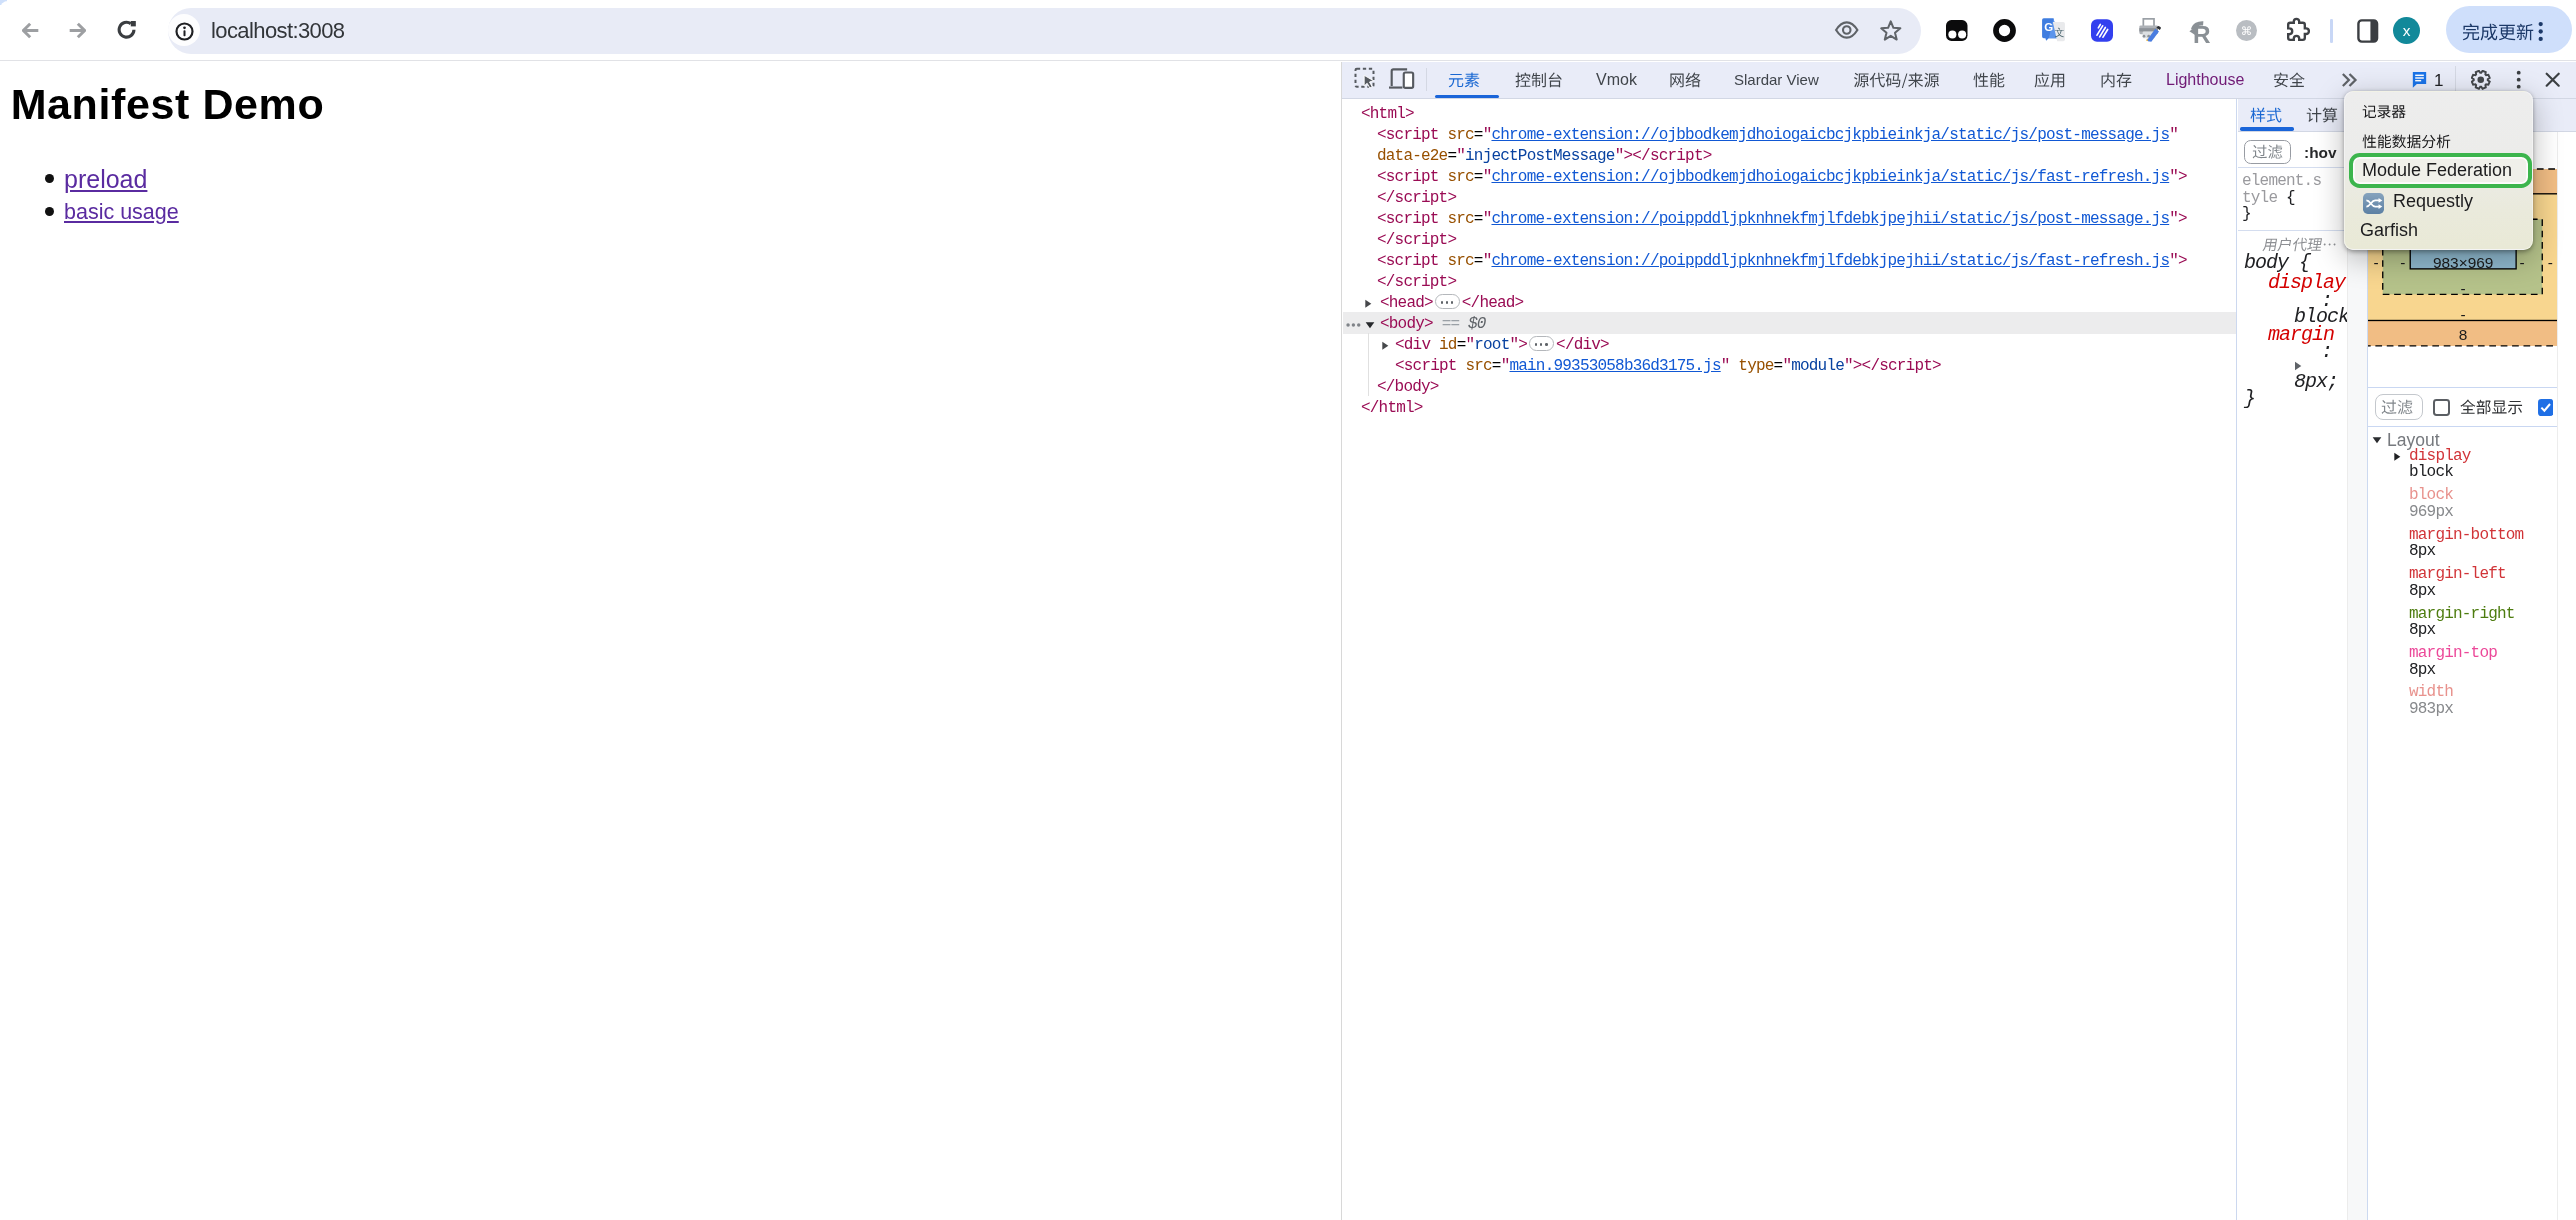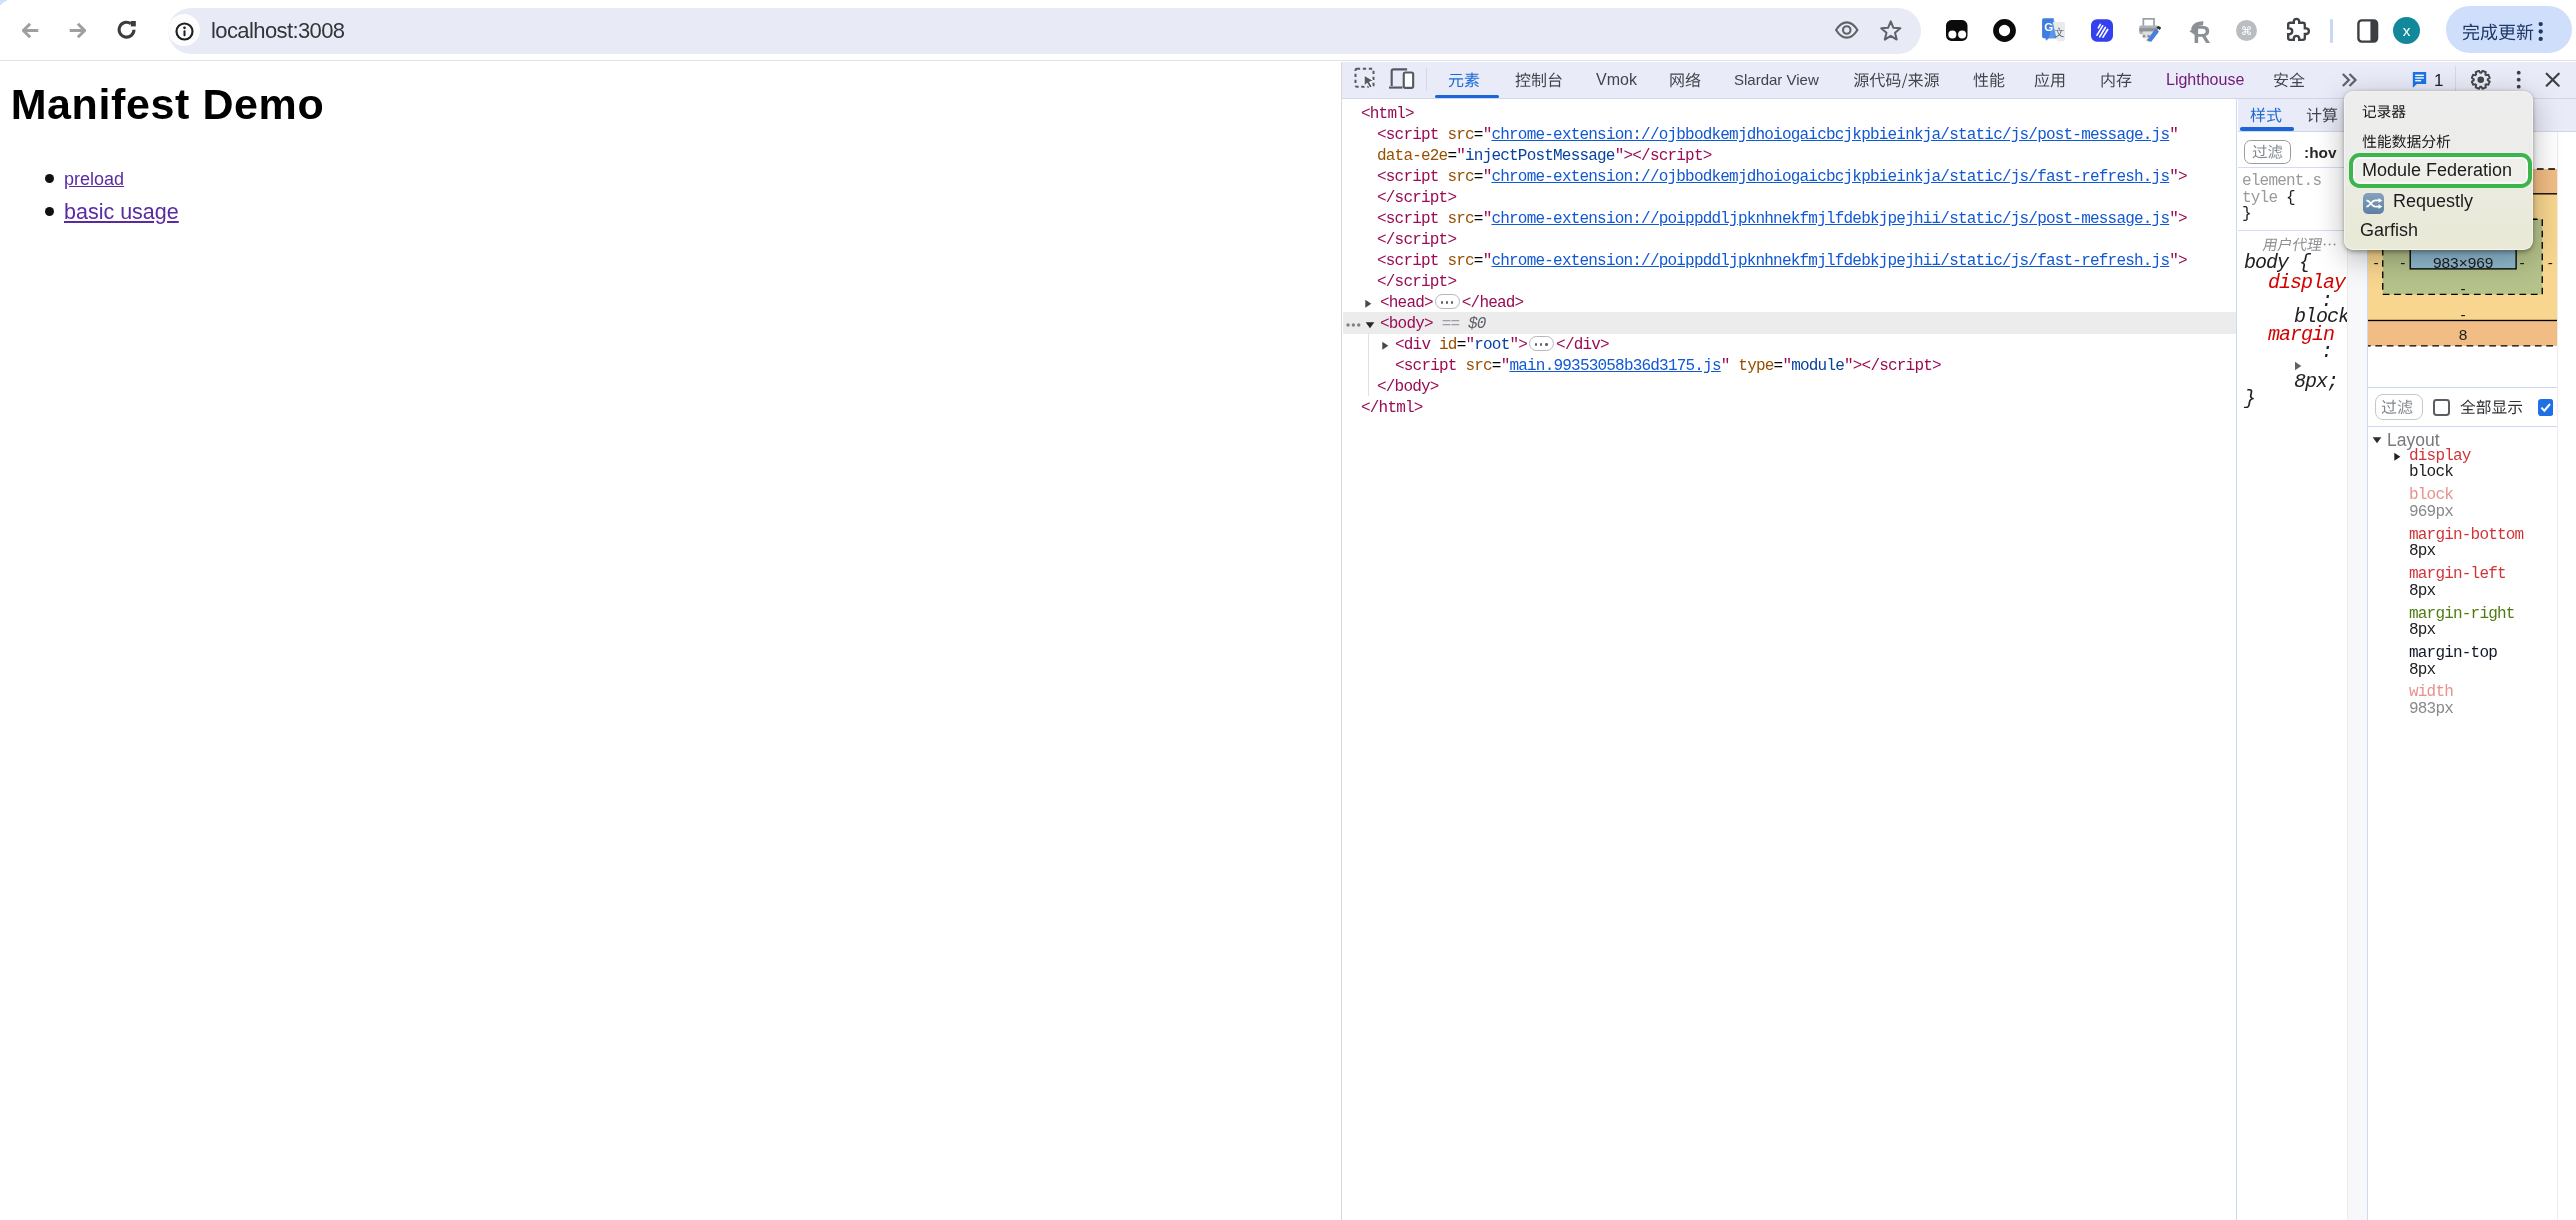--- a/index.html
+++ b/index.html
@@ -101,21 +101,21 @@
       <circle cx="7" cy="15.5" r="3.2"></circle>
       <circle cx="7" cy="26.5" r="3.2"></circle>
     </g>
   </svg>
 <div class="abs" style="left:0;top:0;width:6.7px;height:5.4px;background:#cfe0fb"></div>
 <div class="abs" style="left:0;top:1.3px;width:10.7px;height:9.4px;background:#fff;border-radius:8px 0 0 0"></div>
 <div class="abs" style="left:1341px;top:62px;width:1.3px;height:1158px;background:#d8d8d8"></div>
 <div class="abs" style="left:10.7px;top:79px;font-size:43px;font-weight:bold;color:#000;line-height:50px;letter-spacing:0.6px">Manifest Demo</div>
 <div class="abs" style="left:45px;top:174px;width:9.4px;height:9.4px;border-radius:4.7px;background:#111"></div>
 <div class="abs" style="left:45px;top:207px;width:9.4px;height:9.4px;border-radius:4.7px;background:#111"></div>
-<div class="abs" style="left:64px;top:167px;font-size:18px;color:#5a2ba0;text-decoration:underline;line-height:24px">preload</div>
+<div class="abs" style="left:64px;top:167px;font-size:25px;color:#5a2ba0;text-decoration:underline;line-height:24px">preload</div>
 <div class="abs" style="left:64px;top:200px;font-size:21.5px;color:#5a2ba0;text-decoration:underline;line-height:24px">basic usage</div>
 <div class="abs" style="left:1342px;top:62px;width:1234px;height:36px;background:#e9ecf8"></div>
 <div class="abs" style="left:1342px;top:98px;width:1234px;height:1.3px;background:#d2d7e4"></div>
 <svg class="abs" style="left:1354px;top:66px" width="23" height="24" viewBox="0 0 34 36">
     <rect x="2" y="4" width="27" height="27" rx="2" fill="none" stroke="#565a60" stroke-width="3" stroke-dasharray="5 4"></rect>
     <path d="M15 14 L29 22 L23 24 L27 31 L23.5 33 L19.5 26 L15 30 Z" fill="#565a60" stroke="#fff" stroke-width="1.4"></path>
   </svg>
 <svg class="abs" style="left:1389px;top:67px" width="25.5" height="23" viewBox="0 0 38 34">
     <path d="M4 28 V6 a2.5 2.5 0 0 1 2.5 -2.5 H27" fill="none" stroke="#565a60" stroke-width="3.2"></path>
     <path d="M0 30.5 H20" stroke="#565a60" stroke-width="3.2"></path>
@@ -286,21 +286,21 @@
   </svg>
 <div class="line" style="left:2409px;top:464px;line-height:17px;font-size:16px;color:#202124">block</div>
 <div class="line" style="left:2409px;top:487px;line-height:17px;font-size:16px"><span style="color:#e8928d">block</span></div>
 <div class="line" style="left:2409px;top:504px;line-height:17px;font-size:16px;color:#87898c">969px</div>
 <div class="line" style="left:2409px;top:527px;line-height:17px;font-size:16px"><span style="color:#d13438">margin-bottom</span></div>
 <div class="line" style="left:2409px;top:543px;line-height:17px;font-size:16px;color:#202124">8px</div>
 <div class="line" style="left:2409px;top:566px;line-height:17px;font-size:16px"><span style="color:#d13438">margin-left</span></div>
 <div class="line" style="left:2409px;top:583px;line-height:17px;font-size:16px;color:#202124">8px</div>
 <div class="line" style="left:2409px;top:606px;line-height:17px;font-size:16px"><span style="color:#4d7c0f">margin-right</span></div>
 <div class="line" style="left:2409px;top:622px;line-height:17px;font-size:16px;color:#202124">8px</div>
-<div class="line" style="left:2409px;top:645px;line-height:17px;font-size:16px"><span style="color:#0f172a">margin-top</span></div>
+<div class="line" style="left:2409px;top:645px;line-height:17px;font-size:16px"><span style="color:#ec4899">margin-top</span></div>
 <div class="line" style="left:2409px;top:662px;line-height:17px;font-size:16px;color:#202124">8px</div>
 <div class="line" style="left:2409px;top:684px;line-height:17px;font-size:16px"><span style="color:#e8928d">width</span></div>
 <div class="line" style="left:2409px;top:701px;line-height:17px;font-size:16px;color:#87898c">983px</div>
 <div class="abs" style="left:2557px;top:132px;width:0.7px;height:1089px;background:#ededed"></div>
 <div class="abs" style="left:2344px;top:91px;width:189px;height:159px;border-radius:9.4px;
 background:linear-gradient(180deg,#ededed 0%,#ececea 40%,#eaeadc 75%,#e9e9d6 100%);
 box-shadow:0 1.3px 4px rgba(0,0,0,0.33),0 8px 29.5px rgba(0,0,0,0.28);border:0.7px solid rgba(255,255,255,0.4)"></div>
 <svg style="position:absolute;left:2362px;top:104px;" width="44" height="14.8" viewBox="0 -880 3000 1000">
     <path d="M124 -769C179 -720 249 -652 280 -608L335 -661C300 -703 230 -769 176 -815ZM200 61V60C214 41 242 20 408 -98C400 -113 389 -143 384 -163L280 -92V-526H46V-453H206V-93C206 -44 175 -10 157 4C171 17 192 45 200 61ZM419 -770V-695H816V-442H438V-57C438 41 474 65 586 65C611 65 790 65 816 65C925 65 951 20 962 -143C940 -148 908 -161 889 -175C884 -33 874 -7 812 -7C773 -7 621 -7 591 -7C527 -7 515 -16 515 -56V-370H816V-318H891V-770Z M1134 -317C1199 -281 1278 -224 1316 -186L1369 -238C1329 -276 1248 -329 1185 -363ZM1134 -784V-715H1740L1736 -623H1164V-554H1732L1726 -462H1067V-395H1461V-212C1316 -152 1165 -91 1068 -54L1108 13C1206 -29 1337 -85 1461 -140V-2C1461 12 1456 16 1440 17C1424 18 1368 18 1309 16C1319 35 1331 63 1335 82C1413 82 1464 82 1495 71C1527 60 1537 42 1537 -1V-236C1623 -106 1748 -9 1904 40C1914 20 1937 -9 1953 -25C1845 -54 1751 -107 1675 -177C1739 -216 1814 -272 1874 -323L1810 -370C1765 -325 1691 -266 1629 -224C1592 -266 1561 -314 1537 -365V-395H1940V-462H1804C1813 -565 1820 -688 1822 -784L1763 -788L1750 -784Z M2196 -730H2366V-589H2196ZM2622 -730H2802V-589H2622ZM2614 -484C2656 -468 2706 -443 2740 -420H2452C2475 -452 2495 -485 2511 -518L2437 -532V-795H2128V-524H2431C2415 -489 2392 -454 2364 -420H2052V-353H2298C2230 -293 2141 -239 2030 -198C2045 -184 2064 -158 2072 -141L2128 -165V80H2198V51H2365V74H2437V-229H2246C2305 -267 2355 -309 2396 -353H2582C2624 -307 2679 -264 2739 -229H2555V80H2624V51H2802V74H2875V-164L2924 -148C2934 -166 2955 -194 2972 -208C2863 -234 2751 -288 2675 -353H2949V-420H2774L2801 -449C2768 -475 2704 -506 2653 -524ZM2553 -795V-524H2875V-795ZM2198 -15V-163H2365V-15ZM2624 -15V-163H2802V-15Z" fill="#1c1c1e"></path>
   </svg>

